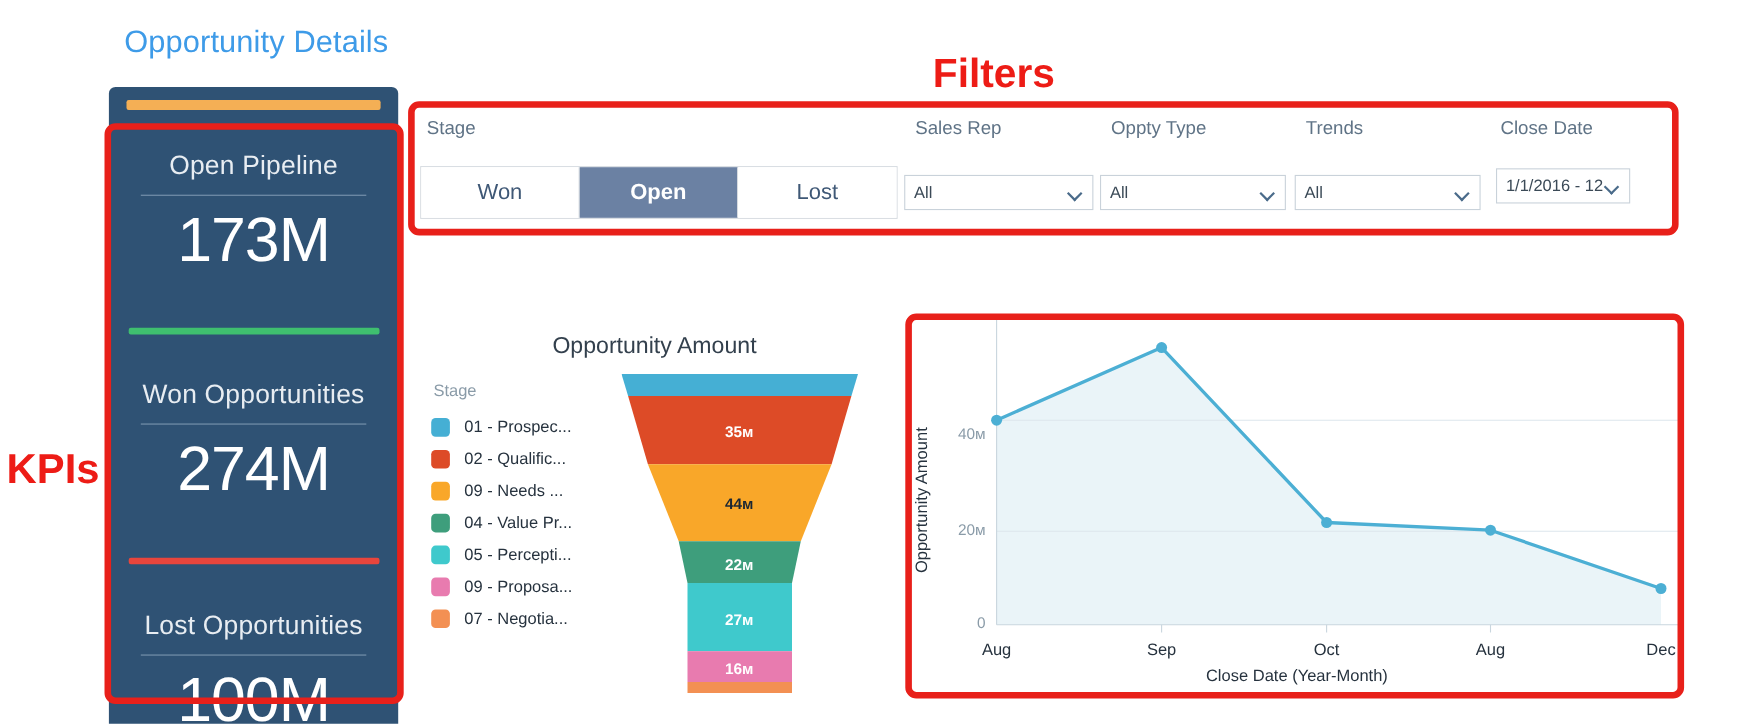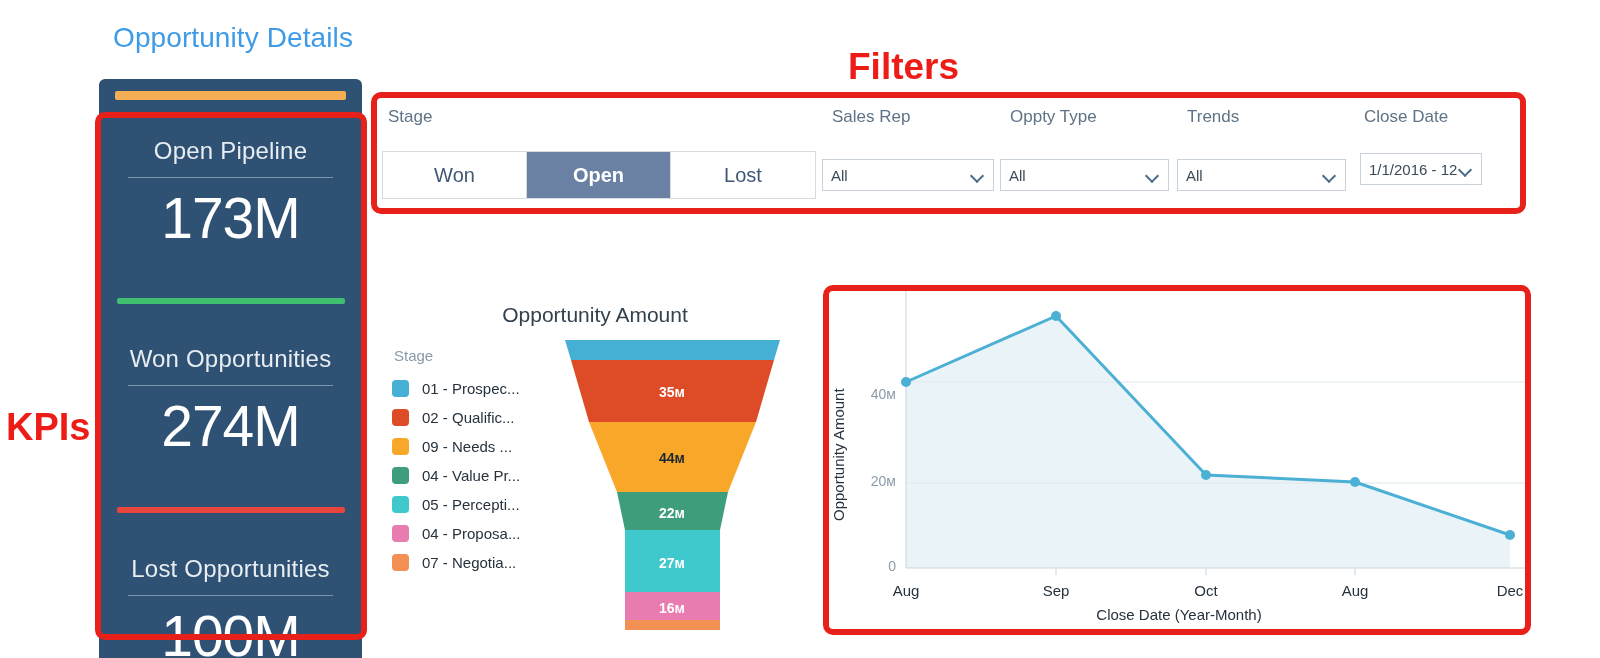--- a/index.html
+++ b/index.html
@@ -157,21 +157,21 @@
       <div class="leg-row">
         <span class="leg-sw" style="background:#3E9E7C"></span>
         <span class="leg-txt">04 - Value Pr...</span>
         </div>
       <div class="leg-row">
         <span class="leg-sw" style="background:#3FC9CC"></span>
         <span class="leg-txt">05 - Percepti...</span>
         </div>
       <div class="leg-row">
         <span class="leg-sw" style="background:#E87BAF"></span>
-        <span class="leg-txt">04 - Proposa...</span>
+        <span class="leg-txt">09 - Proposa...</span>
         </div>
       <div class="leg-row">
         <span class="leg-sw" style="background:#F39053"></span>
         <span class="leg-txt">07 - Negotia...</span>
         </div>
     </div>
 
     <svg id="funnel-svg" width="215" height="290" viewBox="0 0 215 290">
       <polygon points="0,0 215,0 209,20 6,20" fill="#45AFD4"></polygon>
       <polygon points="6,20 209,20 191,82 24,82" fill="#DD4B27"></polygon>

